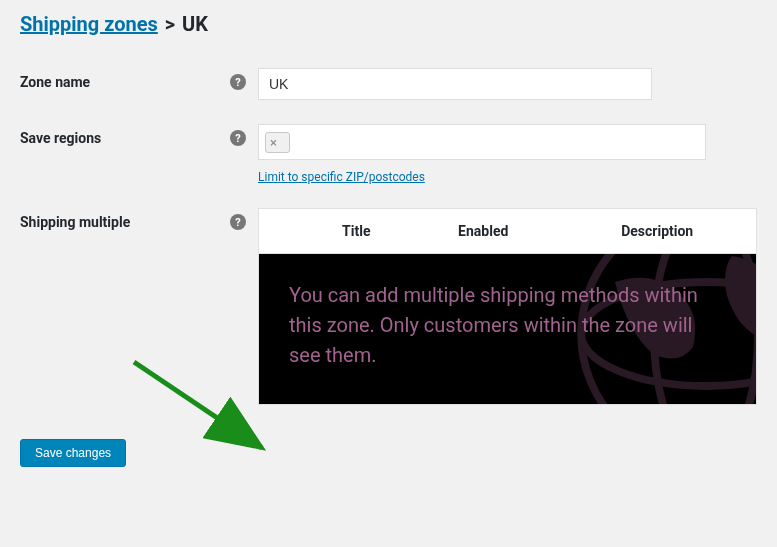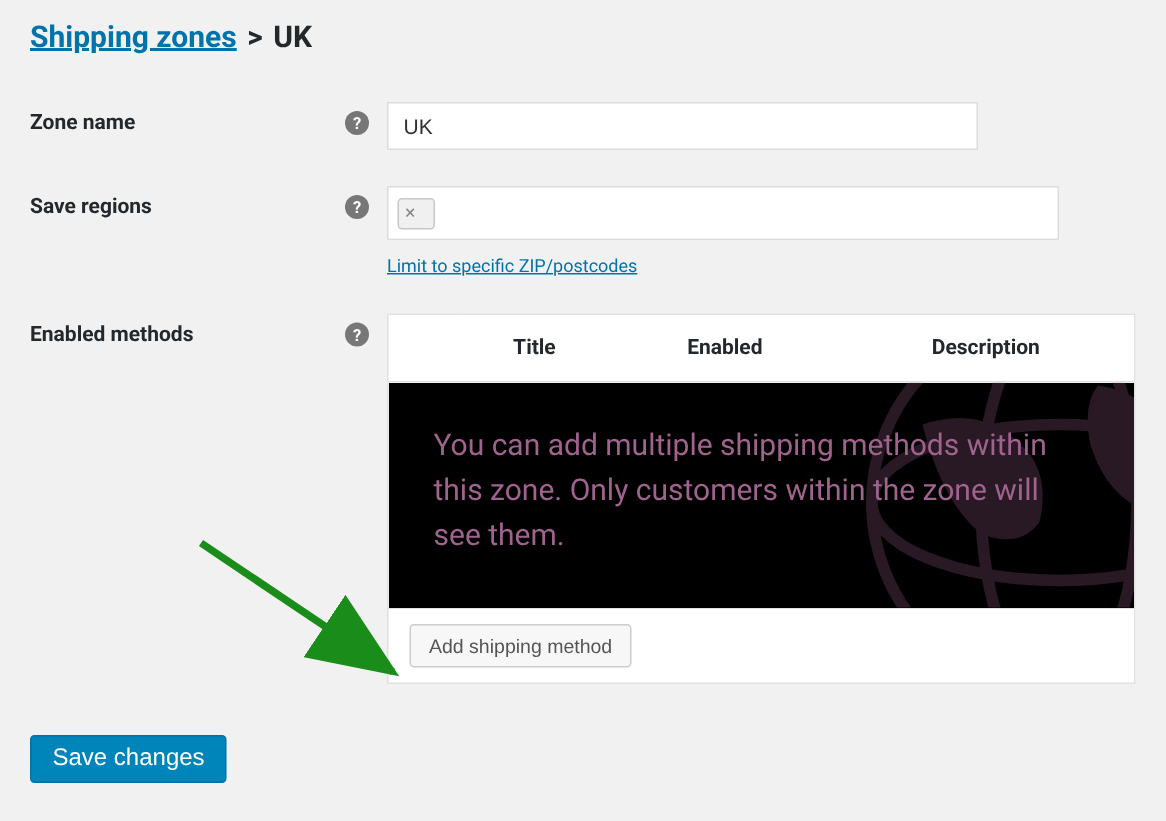--- a/index.html
+++ b/index.html
@@ -154,21 +154,21 @@
       padding: 6px 12px;
       font-size: 13px;
       border-radius: 3px;
       cursor: pointer;
     }
     .primary-button {
       background: #0085ba;
       border: 1px solid #0073aa;
       color: #fff;
       padding: 6px 14px;
-      font-size: 16px;
+      font-size: 12px;
       border-radius: 3px;
       cursor: pointer;
       margin-top: 10px;
     }
     .arrow {
       position: absolute;
       left: 128px;
       top: 356px;
       z-index: 10;
       pointer-events: none;
@@ -205,21 +205,21 @@
       <span class="tag">
         <span class="tag-remove">×</span>
       </span>
     </div>
     <a href="#" class="sublink">Limit to specific ZIP/postcodes</a>
   </div>
 </div>
 
 <div class="form-row">
   <div class="form-label">
-    <span>Enabled methods</span>
+    <span>Shipping multiple</span>
     <span class="help-icon">?</span>
   </div>
   <div class="methods-wrap">
     <table class="methods-table">
       <thead>
         <tr>
           <th></th>
           <th>Title</th>
           <th>Enabled</th>
           <th>Description</th>
@@ -231,25 +231,20 @@
             <svg class="globe-bg" viewBox="0 0 100 100">
               <circle cx="50" cy="50" r="48" fill="none" stroke="#a0638e" stroke-width="3"></circle>
               <ellipse cx="50" cy="50" rx="48" ry="20" fill="none" stroke="#a0638e" stroke-width="3"></ellipse>
               <ellipse cx="50" cy="50" rx="20" ry="48" fill="none" stroke="#a0638e" stroke-width="3"></ellipse>
               <path d="M15 30 Q30 25 40 35 Q48 42 45 55 Q40 62 30 58 Q20 50 15 30 Z" fill="#a0638e"></path>
               <path d="M60 20 Q75 22 80 38 Q82 50 72 52 Q62 48 58 35 Q56 25 60 20 Z" fill="#a0638e"></path>
             </svg>
             <div class="placeholder-text">You can add multiple shipping methods within this zone. Only customers within the zone will see them.</div>
           </td>
         </tr>
-        <tr class="add-row">
-          <td colspan="4">
-            <button class="secondary-button">Add shipping method</button>
-          </td>
-        </tr>
       </tbody>
     </table>
   </div>
 </div>
 
 <button class="primary-button">Save changes</button>
 
 <svg class="arrow" width="160" height="110">
   <defs>
     <marker id="arrowhead" markerWidth="12" markerHeight="10" refX="11" refY="5" orient="auto">

